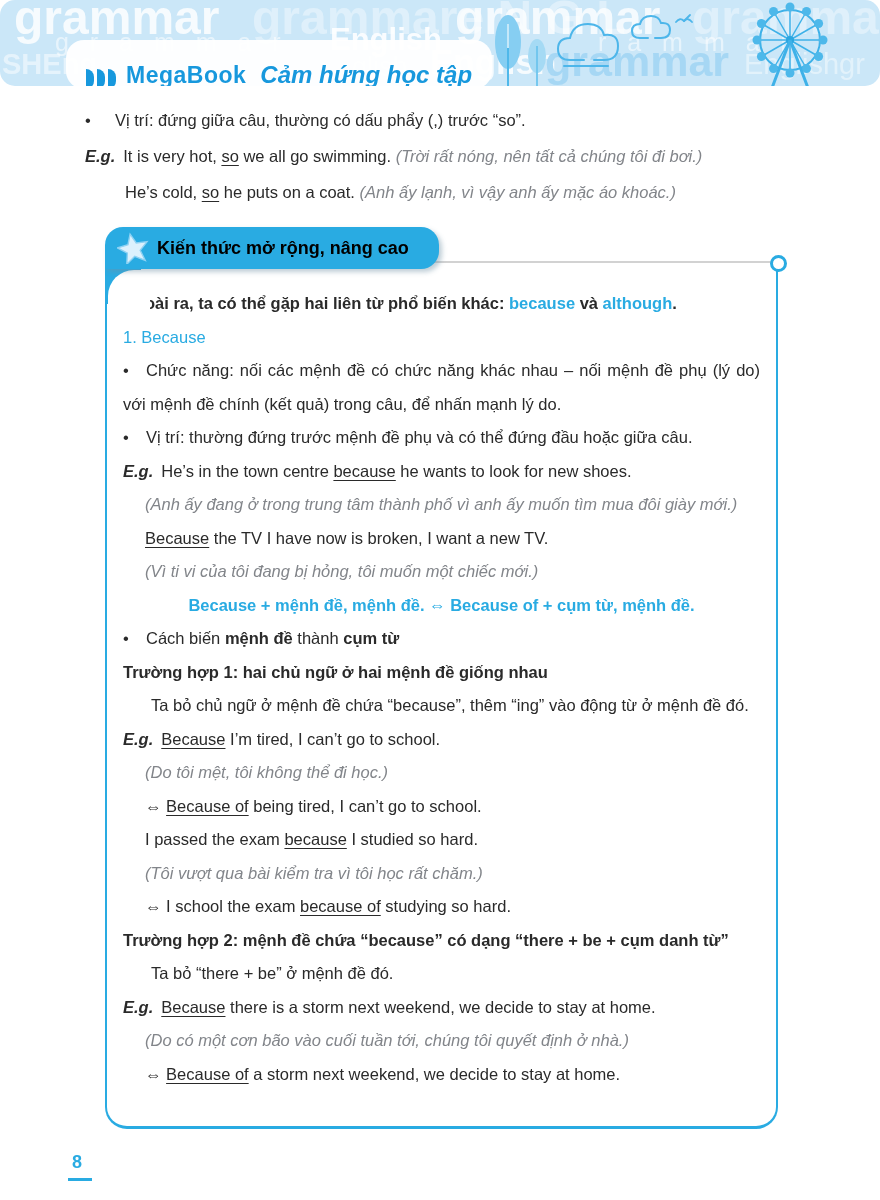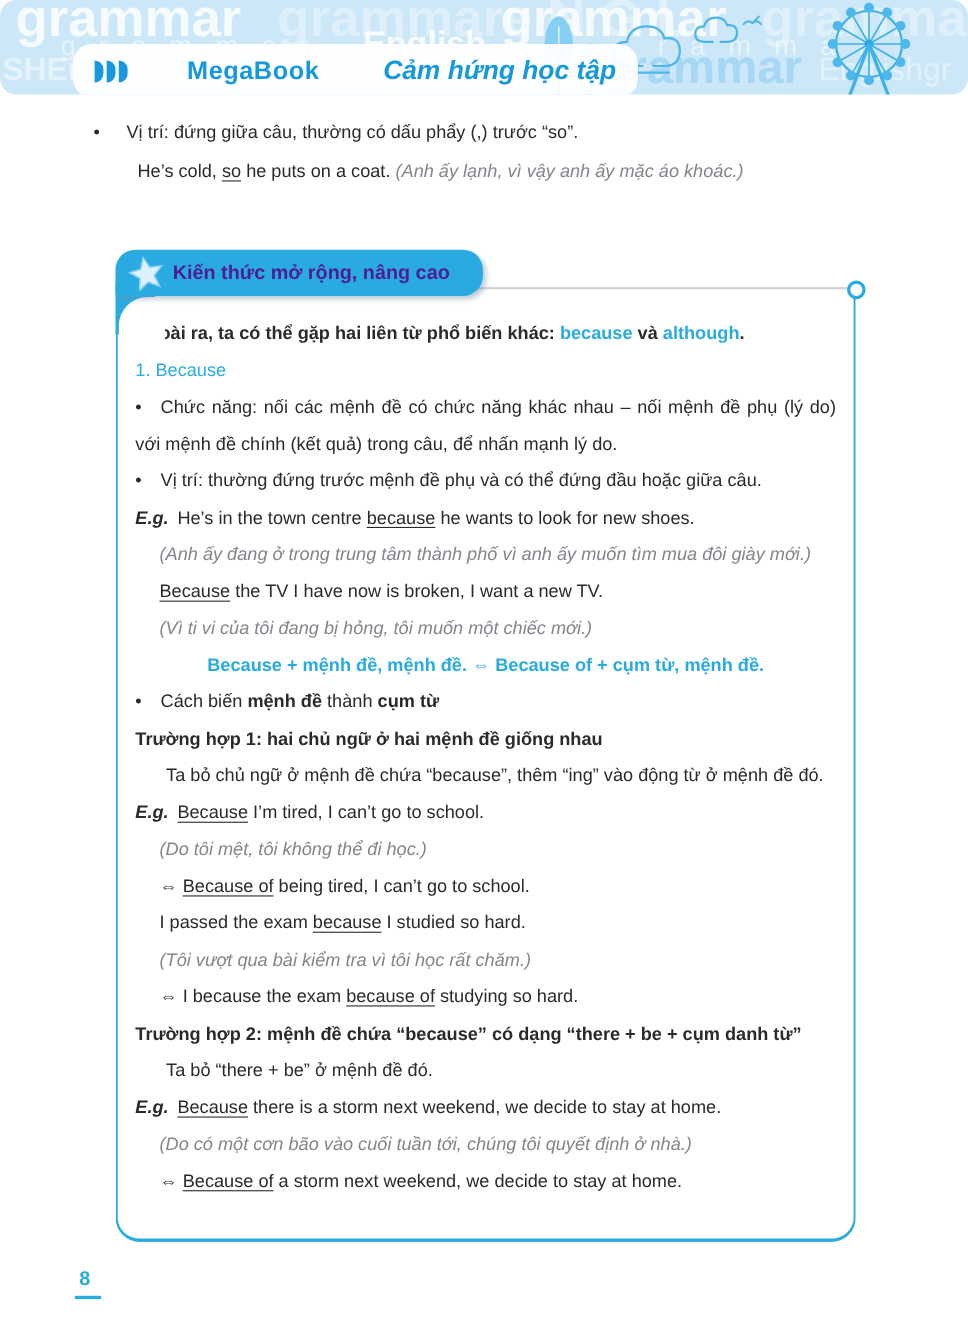--- a/index.html
+++ b/index.html
@@ -15,22 +15,22 @@
   .wm3{left:692px;top:-6px;font-size:48px;font-weight:bold;color:rgba(255,255,255,.38)}
   .wm4{left:55px;top:30px;font-size:25px;color:rgba(255,255,255,.55);letter-spacing:7px}
   .wm5{left:330px;top:24px;font-size:31px;font-weight:bold;color:rgba(255,255,255,.88)}
   .wm6{left:598px;top:30px;font-size:25px;color:rgba(255,255,255,.55);letter-spacing:7px}
   .wm7{left:2px;top:50px;font-size:29px;font-weight:bold;color:rgba(255,255,255,.5)}
   .wm8{left:352px;top:54px;font-size:27px;color:rgba(255,255,255,.45)}
   .wm9{left:430px;top:44px;font-size:35px;font-weight:bold;color:rgba(255,255,255,.82)}
   .wm10{left:545px;top:40px;font-size:43px;font-weight:bold;color:rgba(163,214,243,.95)}
   .wm11{left:744px;top:50px;font-size:29px;color:rgba(255,255,255,.45)}
   .deco{position:absolute;left:480px;top:0;width:400px;height:88px;}
-  .logo{position:absolute;left:66px;top:40px;height:49px;display:flex;align-items:center;
-        background:rgba(255,255,255,.95);border-radius:18px;padding:0 20px;z-index:3;gap:44px;}
+  .logo{position:absolute;left:66px;top:40px;height:49px;display:flex;align-items:flex-end;
+        background:rgba(255,255,255,.95);border-radius:18px;padding:0 20px;z-index:3;}
   .mark{display:flex;align-items:center;margin-right:7px;}
   .mark i{display:block;width:8px;height:20px;background:#1798dd;border-radius:0 10px 10px 0;margin-right:3px;}
   .brand{font-size:23px;font-weight:bold;color:#1798dd;letter-spacing:.5px;}
   .tagline{font-size:24px;font-weight:bold;font-style:italic;color:#1798dd;margin-left:14px;}
 
   
   .intro{position:absolute;left:85px;top:102px;width:748px;}
   .intro .line{font-size:16.5px;line-height:36px;}
 
   
@@ -39,21 +39,21 @@
         border-radius:0 0 22px 22px;background:#fff;box-sizing:border-box;}
   .connector{position:absolute;left:105px;top:258px;width:36px;height:46px;background:#29abe2;z-index:1;}
   .connector-carve{position:absolute;left:108px;top:270px;width:42px;height:42px;background:#fff;
         border-top-left-radius:26px;z-index:1;}
   .topline{position:absolute;left:406px;top:261px;width:366px;height:1.5px;background:#d2d2d2;}
   .pin{position:absolute;left:770px;top:255px;width:11px;height:11px;background:#fff;
        border:3px solid #29abe2;border-radius:50%;z-index:2;}
   .tab{position:absolute;left:105px;top:227px;height:42px;display:flex;align-items:center;
        background:#29abe2;border-radius:18px 18px 18px 3px;padding:0 30px 0 12px;
        box-shadow:3px 3px 5px rgba(110,145,165,.45);z-index:2;}
-  .tab-title{color:#4c1d95;font-size:18px;font-weight:bold;margin-left:8px;white-space:nowrap;}
+  .tab-title{color:#000000;font-size:18px;font-weight:bold;margin-left:8px;white-space:nowrap;}
   .box-content{position:absolute;left:0;top:0;width:100%;box-sizing:border-box;padding:24px 16px 0 16px;}
   .box-content .line{font-size:16.5px;line-height:33.5px;}
 
   
   .line{color:#2a2a2a;}
   .marker{display:inline-block;width:23px;}
   .intro .marker{width:30px;}
   .eg-label{font-weight:bold;font-style:italic;margin-right:8px;}
   .indent{padding-left:22px;}
   .indent2{padding-left:40px;}
@@ -149,20 +149,21 @@
           <i></i>
           <i></i>
         </span>
       <span class="brand">MegaBook</span>
       <span class="tagline">Cảm hứng học tập</span>
     </div>
   </div>
 
   <div class="intro">
       <div class="line just"><span class="marker">•</span><span class="">Vị trí: đứng giữa câu, thường có dấu phẩy (,) trước “so”.</span></div>
+      <div class="line nwrap"><span class="eg-label">E.g.</span><span class="">It is very hot, </span><span class="seg-u">so</span><span class=""> we all go swimming. </span><span class="seg-v">(Trời rất nóng, nên tất cả chúng tôi đi bơi.)</span></div>
       <div class="line indent2 nwrap"><span class="">He’s cold, </span><span class="seg-u">so</span><span class=""> he puts on a coat. </span><span class="seg-v">(Anh ấy lạnh, vì vậy anh ấy mặc áo khoác.)</span></div>
     </div>
 
   <div class="connector"></div>
   <div class="connector-carve"></div>
   <div class="kbox">
     <div class="box-content">
         <div class="line just"><span class="seg-b">Ngoài ra, ta có thể gặp hai liên từ phổ biến khác: </span><span class="seg-B">because</span><span class="seg-b"> và </span><span class="seg-B">although</span><span class="seg-b">.</span></div>
         <div class="line nwrap"><span class="seg-c">1. Because</span></div>
         <div class="line just"><span class="marker">•</span><span class="">Chức năng: nối các mệnh đề có chức năng khác nhau – nối mệnh đề phụ (lý do) với mệnh đề chính (kết quả) trong câu, để nhấn mạnh lý do.</span></div>
@@ -173,21 +174,21 @@
         <div class="line indent nwrap"><span class="seg-v">(Vì ti vi của tôi đang bị hỏng, tôi muốn một chiếc mới.)</span></div>
         <div class="line center nwrap"><span class="seg-B">Because + mệnh đề, mệnh đề. ⇔ Because of + cụm từ, mệnh đề.</span></div>
         <div class="line nwrap"><span class="marker">•</span><span class="">Cách biến </span><span class="seg-b">mệnh đề</span><span class=""> thành </span><span class="seg-b">cụm từ</span></div>
         <div class="line heading nwrap"><span class="seg-b">Trường hợp 1: hai chủ ngữ ở hai mệnh đề giống nhau</span></div>
         <div class="line para just"><span class="">Ta bỏ chủ ngữ ở mệnh đề chứa “because”, thêm “ing” vào động từ ở mệnh đề đó.</span></div>
         <div class="line nwrap"><span class="eg-label">E.g.</span><span class="seg-u">Because</span><span class=""> I’m tired, I can’t go to school.</span></div>
         <div class="line indent nwrap"><span class="seg-v">(Do tôi mệt, tôi không thể đi học.)</span></div>
         <div class="line indent nwrap"><span class="">⇔ </span><span class="seg-u">Because of</span><span class=""> being tired, I can’t go to school.</span></div>
         <div class="line indent nwrap"><span class="">I passed the exam </span><span class="seg-u">because</span><span class=""> I studied so hard.</span></div>
         <div class="line indent nwrap"><span class="seg-v">(Tôi vượt qua bài kiểm tra vì tôi học rất chăm.)</span></div>
-        <div class="line indent nwrap"><span class="">⇔ I because the exam </span><span class="seg-u">because of</span><span class=""> studying so hard.</span></div>
+        <div class="line indent nwrap"><span class="">⇔ I school the exam </span><span class="seg-u">because of</span><span class=""> studying so hard.</span></div>
         <div class="line heading nwrap"><span class="seg-b">Trường hợp 2: mệnh đề chứa “because” có dạng “there + be + cụm danh từ”</span></div>
         <div class="line para nwrap"><span class="">Ta bỏ “there + be” ở mệnh đề đó.</span></div>
         <div class="line nwrap"><span class="eg-label">E.g.</span><span class="seg-u">Because</span><span class=""> there is a storm next weekend, we decide to stay at home.</span></div>
         <div class="line indent nwrap"><span class="seg-v">(Do có một cơn bão vào cuối tuần tới, chúng tôi quyết định ở nhà.)</span></div>
         <div class="line indent nwrap"><span class="">⇔ </span><span class="seg-u">Because of</span><span class=""> a storm next weekend, we decide to stay at home.</span></div>
       </div>
   </div>
   <div class="topline"></div>
   <div class="pin"></div>
   <div class="tab">

